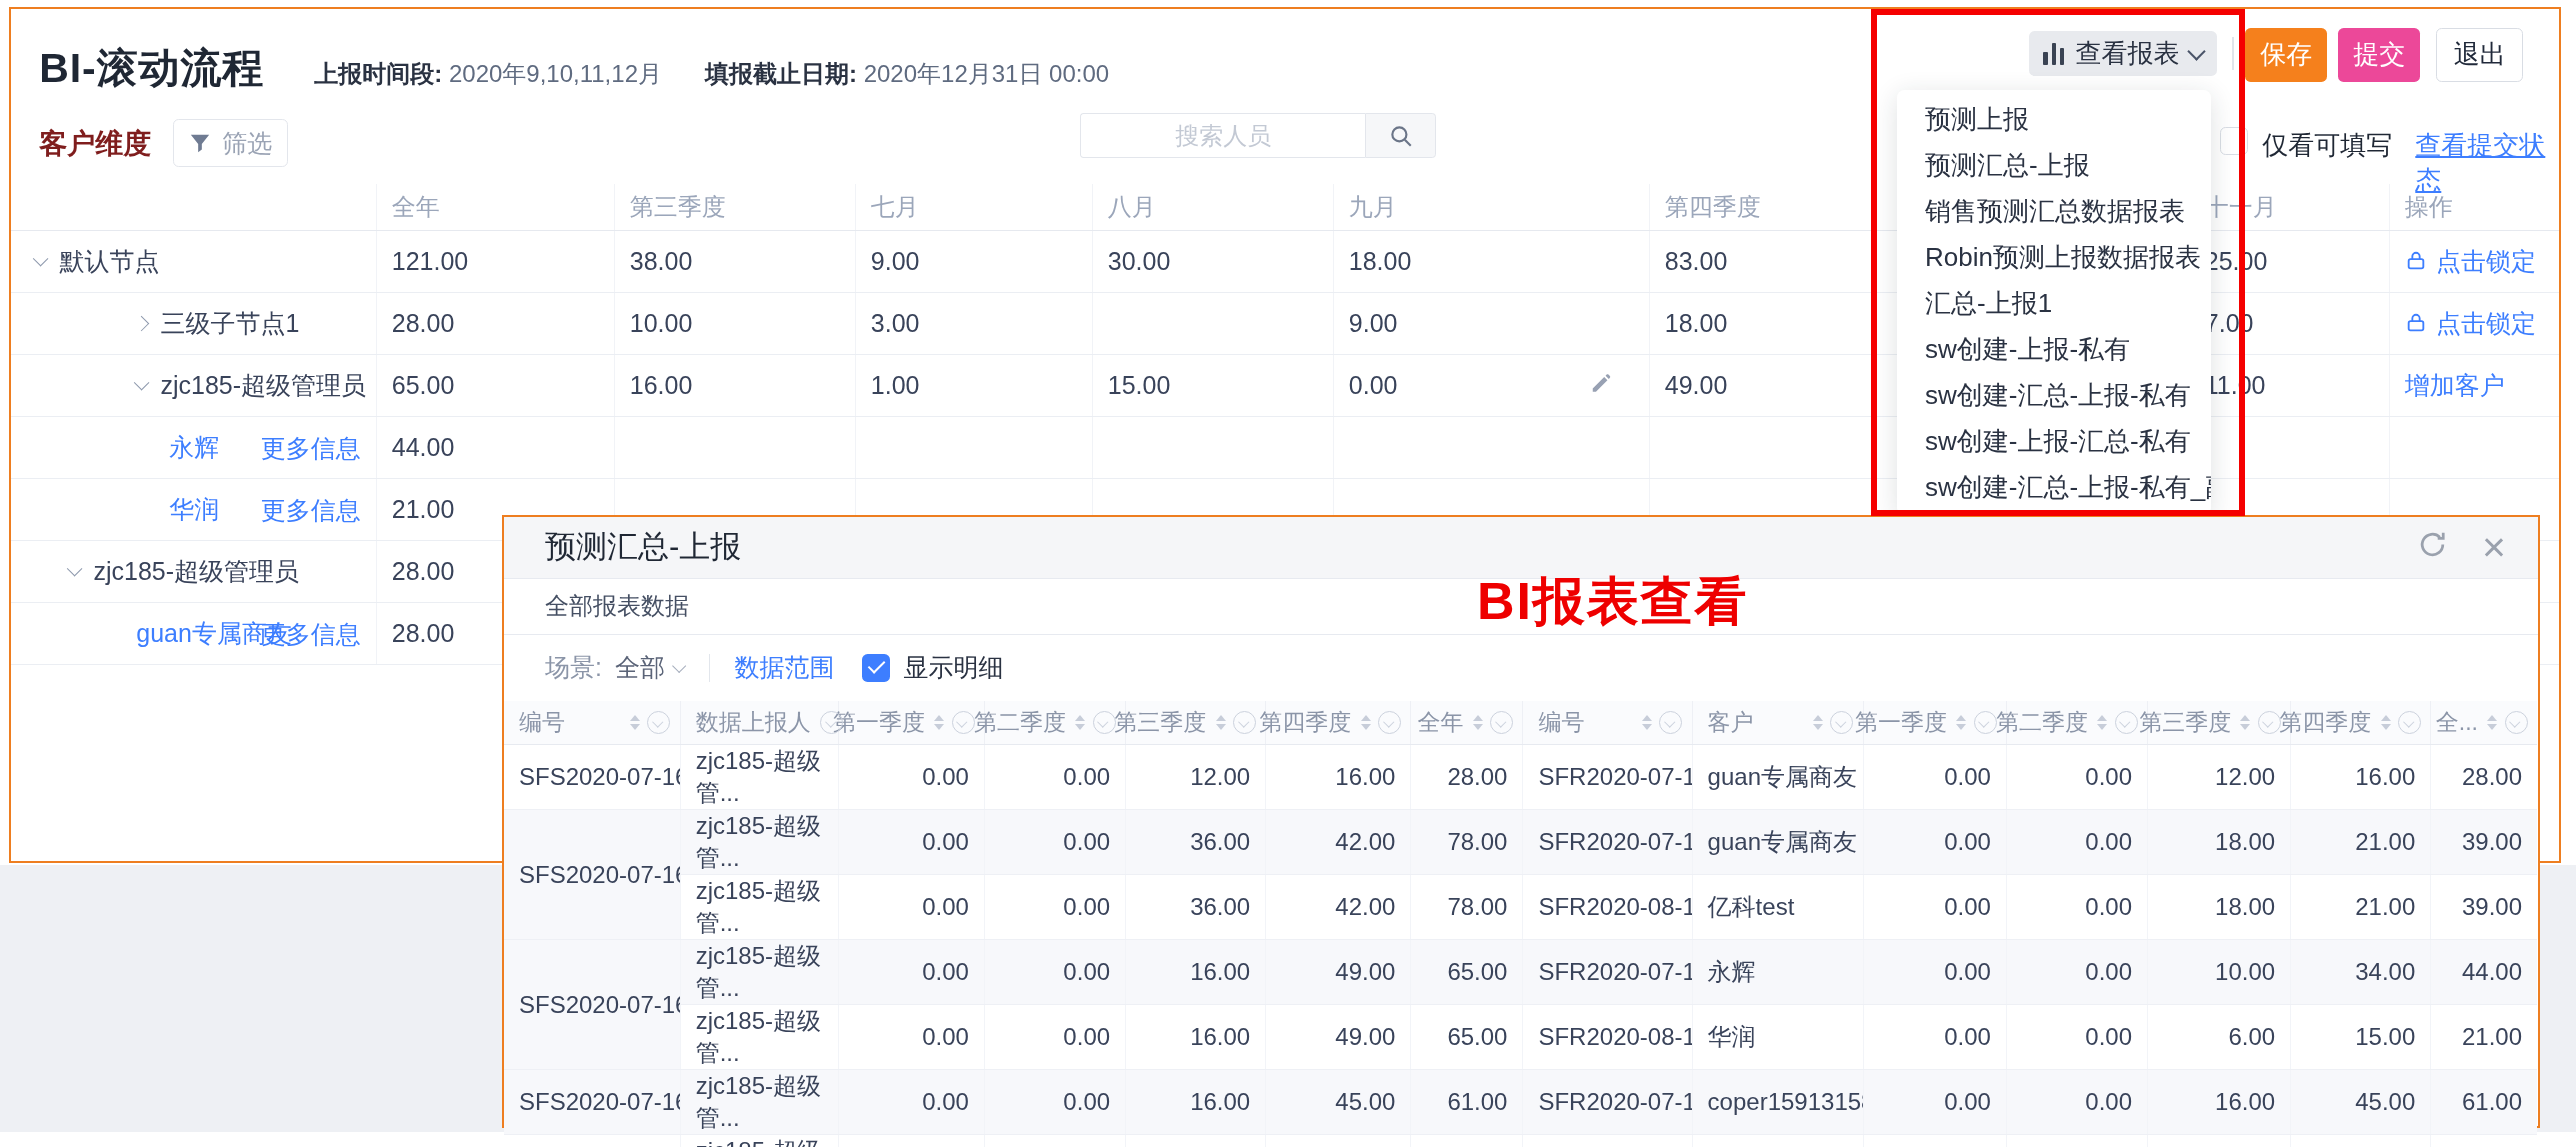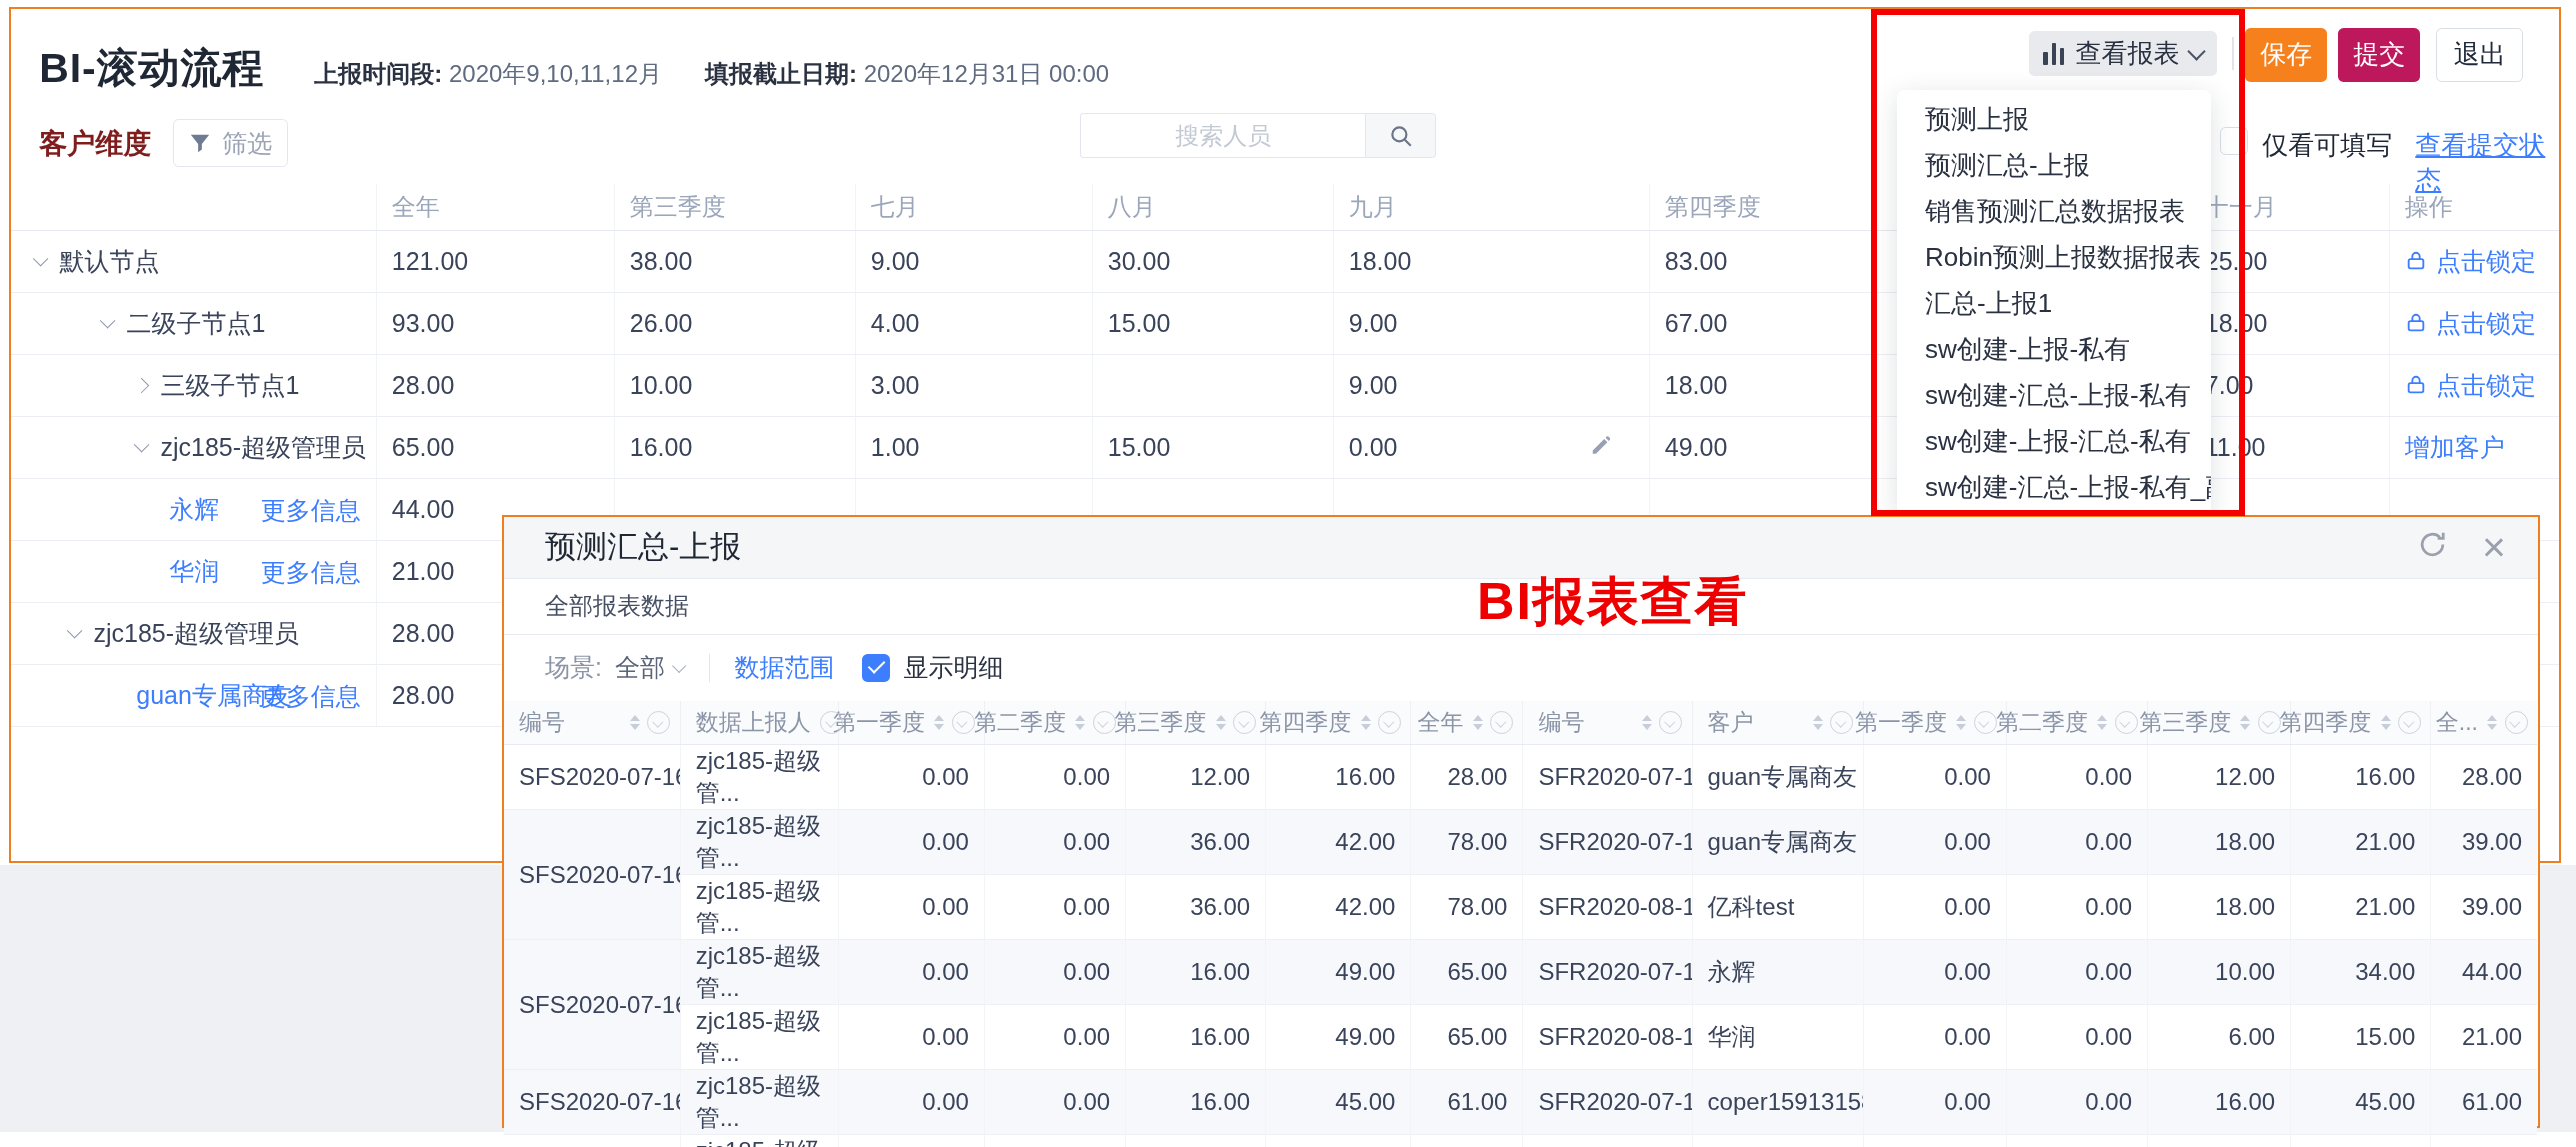--- a/index.html
+++ b/index.html
@@ -20,21 +20,21 @@
   .btn{position:absolute;display:flex;align-items:center;justify-content:center;
     border-radius:5.6px;font-size:26px;cursor:pointer;box-sizing:border-box;}
   #view-report-btn{left:2018px;top:22px;width:188px;height:45px;background:#e8eaee;color:#2a3242;gap:11px;}
   .bars{display:inline-flex;align-items:flex-end;gap:3.7px;height:22px;}
   .bars i{display:block;width:4.6px;background:#3a4353;border-radius:0.9px;}
   .bars i:nth-child(1){height:13px;} .bars i:nth-child(2){height:22px;} .bars i:nth-child(3){height:16.7px;}
   .chev{display:inline-block;width:11px;height:11px;border-right:2.8px solid #4a5468;border-bottom:2.8px solid #4a5468;
     transform:rotate(45deg);margin-top:-5.6px;}
   #btn-divider{position:absolute;left:2221px;top:28px;width:1.9px;height:33px;background:#e0e4ea;}
   #save-btn{left:2234px;top:18.6px;width:82px;height:54px;background:#f5801c;color:#fff;}
-  #submit-btn{left:2327px;top:18.6px;width:82px;height:54px;background:#be185d;color:#fff;}
+  #submit-btn{left:2327px;top:18.6px;width:82px;height:54px;background:#ec4899;color:#fff;}
   #exit-btn{left:2425px;top:18.6px;width:87px;height:54px;background:#fff;color:#20293a;border:1.9px solid #d9dde4;}
   
   #dim-label{position:absolute;left:28px;top:116px;font-size:28px;font-weight:bold;color:#7f1d1d;}
   #filter-btn{position:absolute;left:162px;top:110px;width:115px;height:48px;border:1.9px solid #e3e6ec;border-radius:5.6px;
     display:flex;align-items:center;justify-content:center;gap:11px;font-size:25px;color:#9aa3b4;background:#fff;box-sizing:border-box;}
   #search-wrap{position:absolute;left:1069px;top:104px;height:45px;display:flex;}
   #search-input{width:285px;height:45px;box-sizing:border-box;border:1.9px solid #e3e6ec;border-right:none;
     border-radius:3.7px 0 0 3.7px;font-size:24px;padding:0 15px;color:#333;outline:none;text-align:center;}
   #search-input::placeholder{color:#c3c9d4;}
   #search-btn{width:71px;height:45px;box-sizing:border-box;border:1.9px solid #e3e6ec;border-radius:0 3.7px 3.7px 0;
@@ -215,38 +215,20 @@
             <td>25.00</td>
             <td><span class="op-link">
                 <svg width="22" height="24" viewBox="0 0 24 24" fill="none" stroke="#3d7eff" stroke-width="2">
                   <rect x="4" y="10" width="16" height="10" rx="2"></rect>
                   <path d="M8 10V7a4 4 0 0 1 8 0v3"></path>
                 </svg>
                 <span>点击锁定</span>
               </span></td>
           </tr>
           <tr>
-            <td class="tree-cell" style="padding-left: 91px;"><span class="tchev open"></span><span class="tlabel">二级子节点1</span></td>
-            <td>93.00</td>
-            <td>26.00</td>
-            <td>4.00</td>
-            <td>15.00</td>
-            <td>9.00</td>
-            <td>67.00</td>
-            <td></td>
-            <td>18.00</td>
-            <td><span class="op-link">
-                <svg width="22" height="24" viewBox="0 0 24 24" fill="none" stroke="#3d7eff" stroke-width="2">
-                  <rect x="4" y="10" width="16" height="10" rx="2"></rect>
-                  <path d="M8 10V7a4 4 0 0 1 8 0v3"></path>
-                </svg>
-                <span>点击锁定</span>
-              </span></td>
-          </tr>
-          <tr>
             <td class="tree-cell" style="padding-left: 125px;"><span class="tchev closed"></span><span class="tlabel">三级子节点1</span></td>
             <td>28.00</td>
             <td>10.00</td>
             <td>3.00</td>
             <td></td>
             <td>9.00</td>
             <td>18.00</td>
             <td></td>
             <td>7.00</td>
             <td><span class="op-link">

